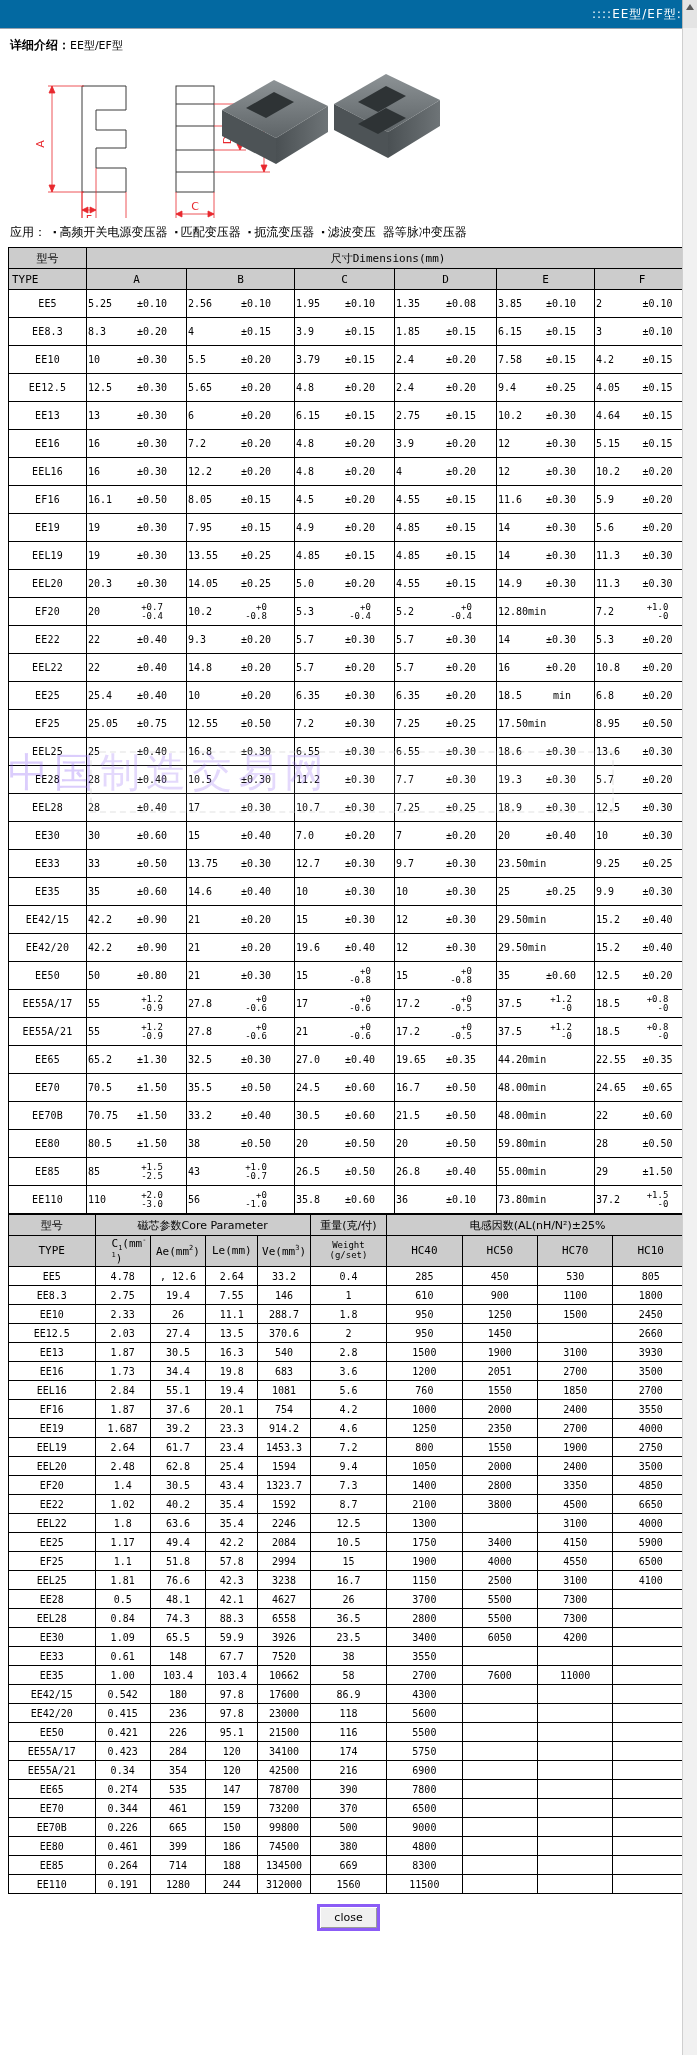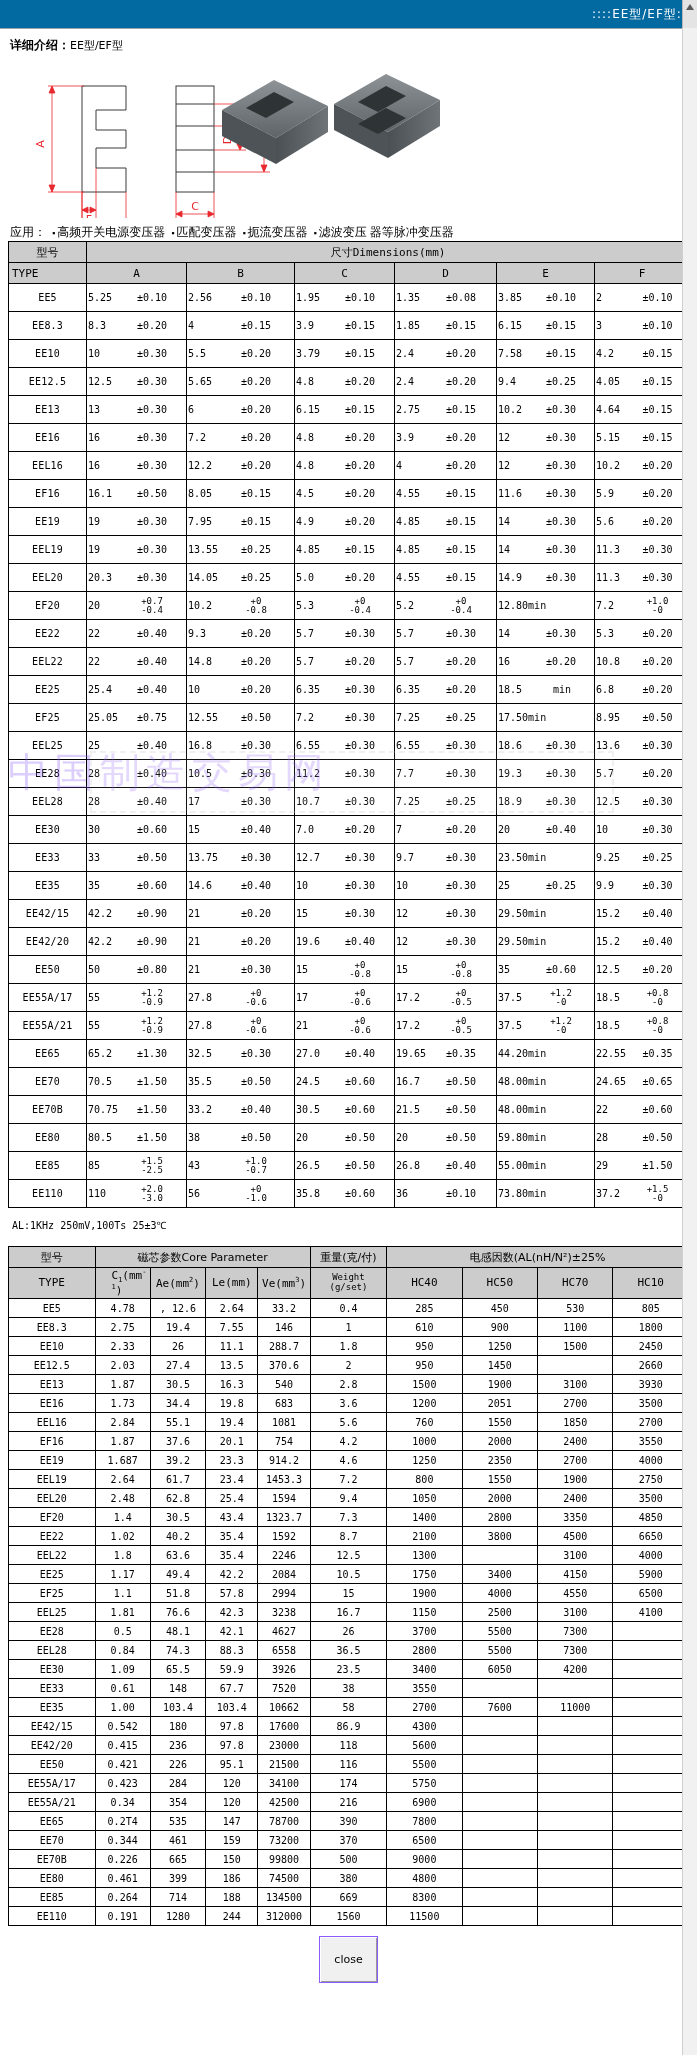--- a/index.html
+++ b/index.html
@@ -49,23 +49,23 @@
   }
   .detail-head .val{font-weight:normal;font-size:11px;margin-top:48px;}
 
   
   .drawing{position:relative;height:160px;margin:4px 0 4px 0;}
   .drawing svg{display:block;}
   .corepic{position:absolute;left:208px;top:8px;}
 
   
   .app-line{
-    margin:6px 0 0 2px;
+    margin:6px 0 6px 2px;
     font-size:12px;
-    font-family:Liberation Serif, serif;
+    font-family:Liberation Mono, monospace;
     white-space:nowrap;
   }
   .app-line .sep{font-size:9px;vertical-align:middle;padding:0 2px 0 6px;}
 
   
   table.spec{
     border-collapse:collapse;
     width:681px;
     table-layout:fixed;
     font-family:"DejaVu Sans Mono", monospace;
@@ -96,21 +96,21 @@
   
   #dim-table td{height:27px;}
   #dim-table td.model{
     text-align:center;
     font-size:10px;
     letter-spacing:0.2px;
   }
   .pair{display:flex;align-items:center;height:100%;}
   .pair .nom{flex:0 0 auto;padding-left:1px;text-align:left;min-width:30px;}
   .pair .tol{flex:1 1 auto;text-align:center;white-space:pre;}
-  .tol2{display:inline-block;line-height:1.0;text-align:center;font-size:9px;}
+  .tol2{display:inline-block;line-height:1.0;text-align:right;font-size:9px;}
   .tol2 span{display:block;}
   .tolmin{padding-left:2px;}
 
   
   #core-table{width:681px;}
   #core-table td{height:18px;text-align:center;font-size:10px;}
   #core-table thead th{height:20px;}
   #core-table thead th.h2{height:30px;line-height:1.05;}
   sup{font-size:7px;vertical-align:super;}
   sub{font-size:7px;vertical-align:sub;}
@@ -137,23 +137,23 @@
   }
 
   
   .closebar{
     width:100%;display:flex;justify-content:center;align-items:center;
     padding:10px 0 12px 0;
   }
   .closebtn{
     font-family:"DejaVu Sans", sans-serif;
     font-size:11px;
-    padding:16px 14px;
+    padding:4px 14px;
     background:#f0f0f0;
-    border:1px solid #8b5cf6;
+    border:3px solid #8b5cf6;
     box-shadow:inset 1px 1px 0 #ffffff, inset -1px -1px 0 #9a9a9a;
     cursor:pointer;
   }
 </style>
 </head>
 <body>
 
 <div class="page">
 
   <div class="titlebar">
@@ -1585,21 +1585,20 @@
             <td>
               <div class="pair">
                 <span class="nom">37.2</span>
                 <span class="tol"><span class="tol2"><span>+1.5</span><span>-0</span></span></span>
               </div>
             </td>
           </tr>
         </tbody>
     </table>
 
-    <div class="al-note">AL:1KHz 250mV,100Ts 25±3℃</div>
 
     <table class="spec" id="core-table">
       <colgroup>
         <col style="width:86px">
           <col style="width:55px">
           <col style="width:55px">
           <col style="width:52px">
           <col style="width:52px">
         <col style="width:76px">
           <col style="width:75px">

